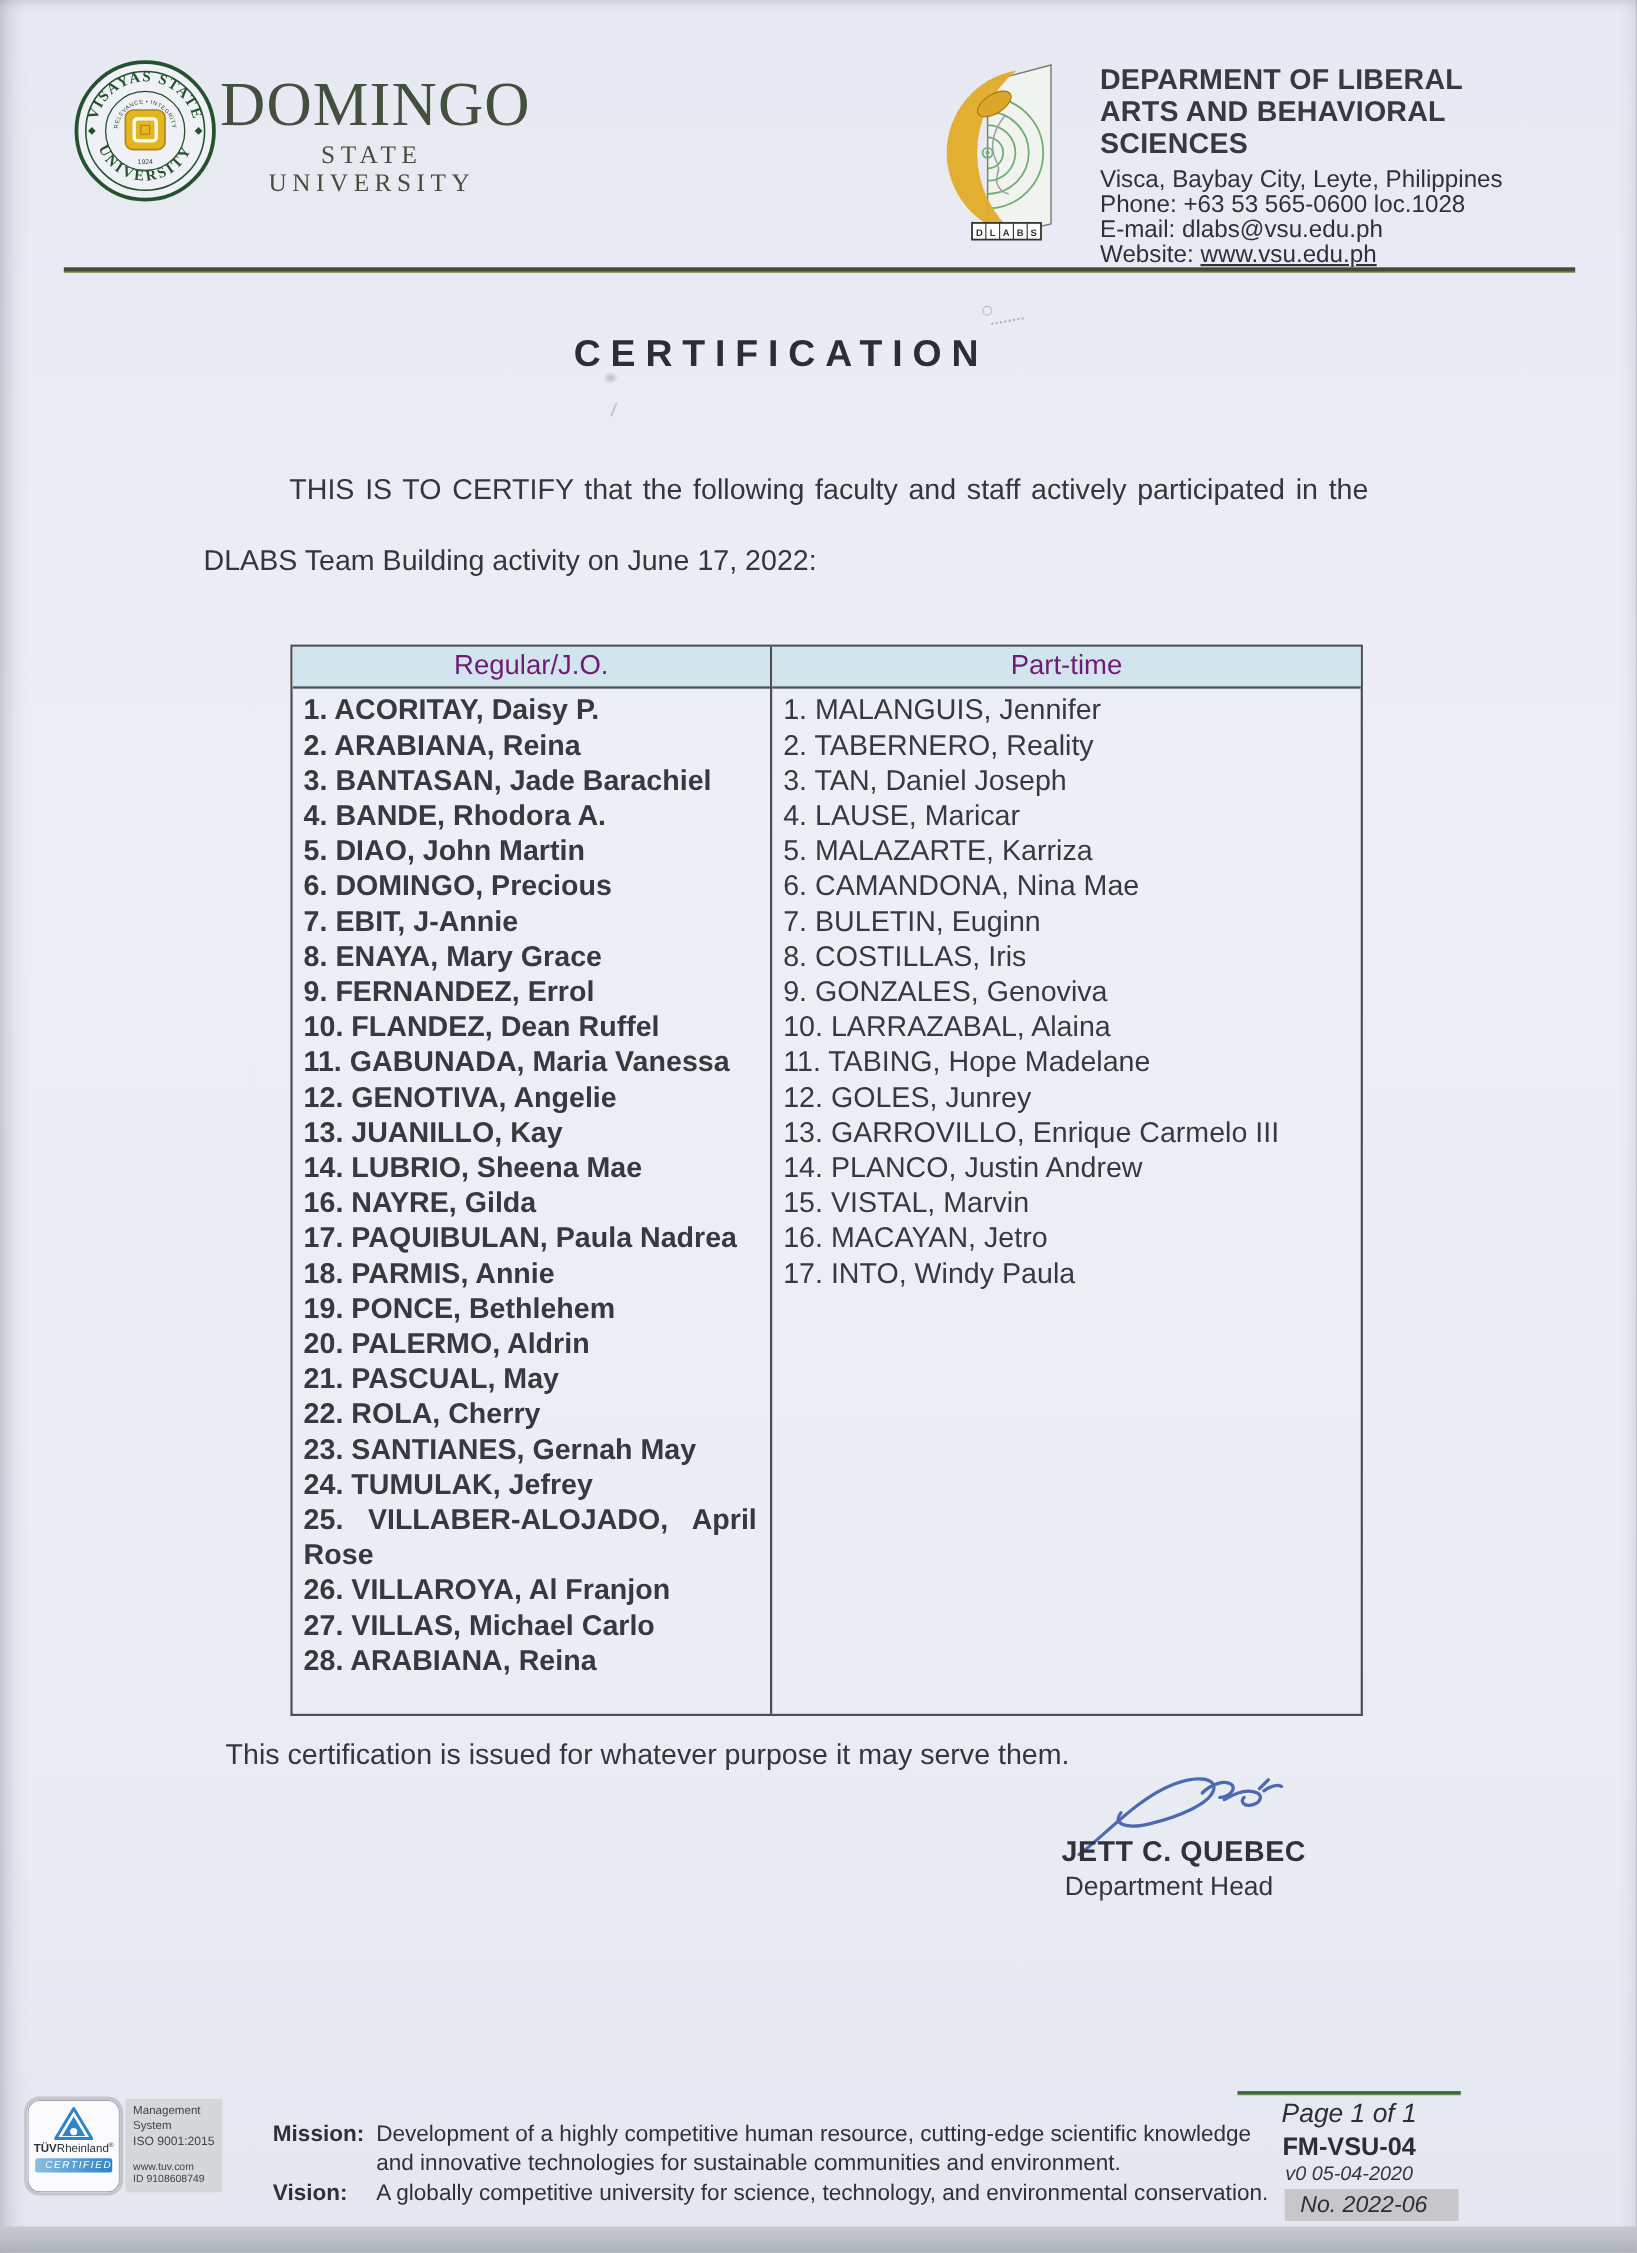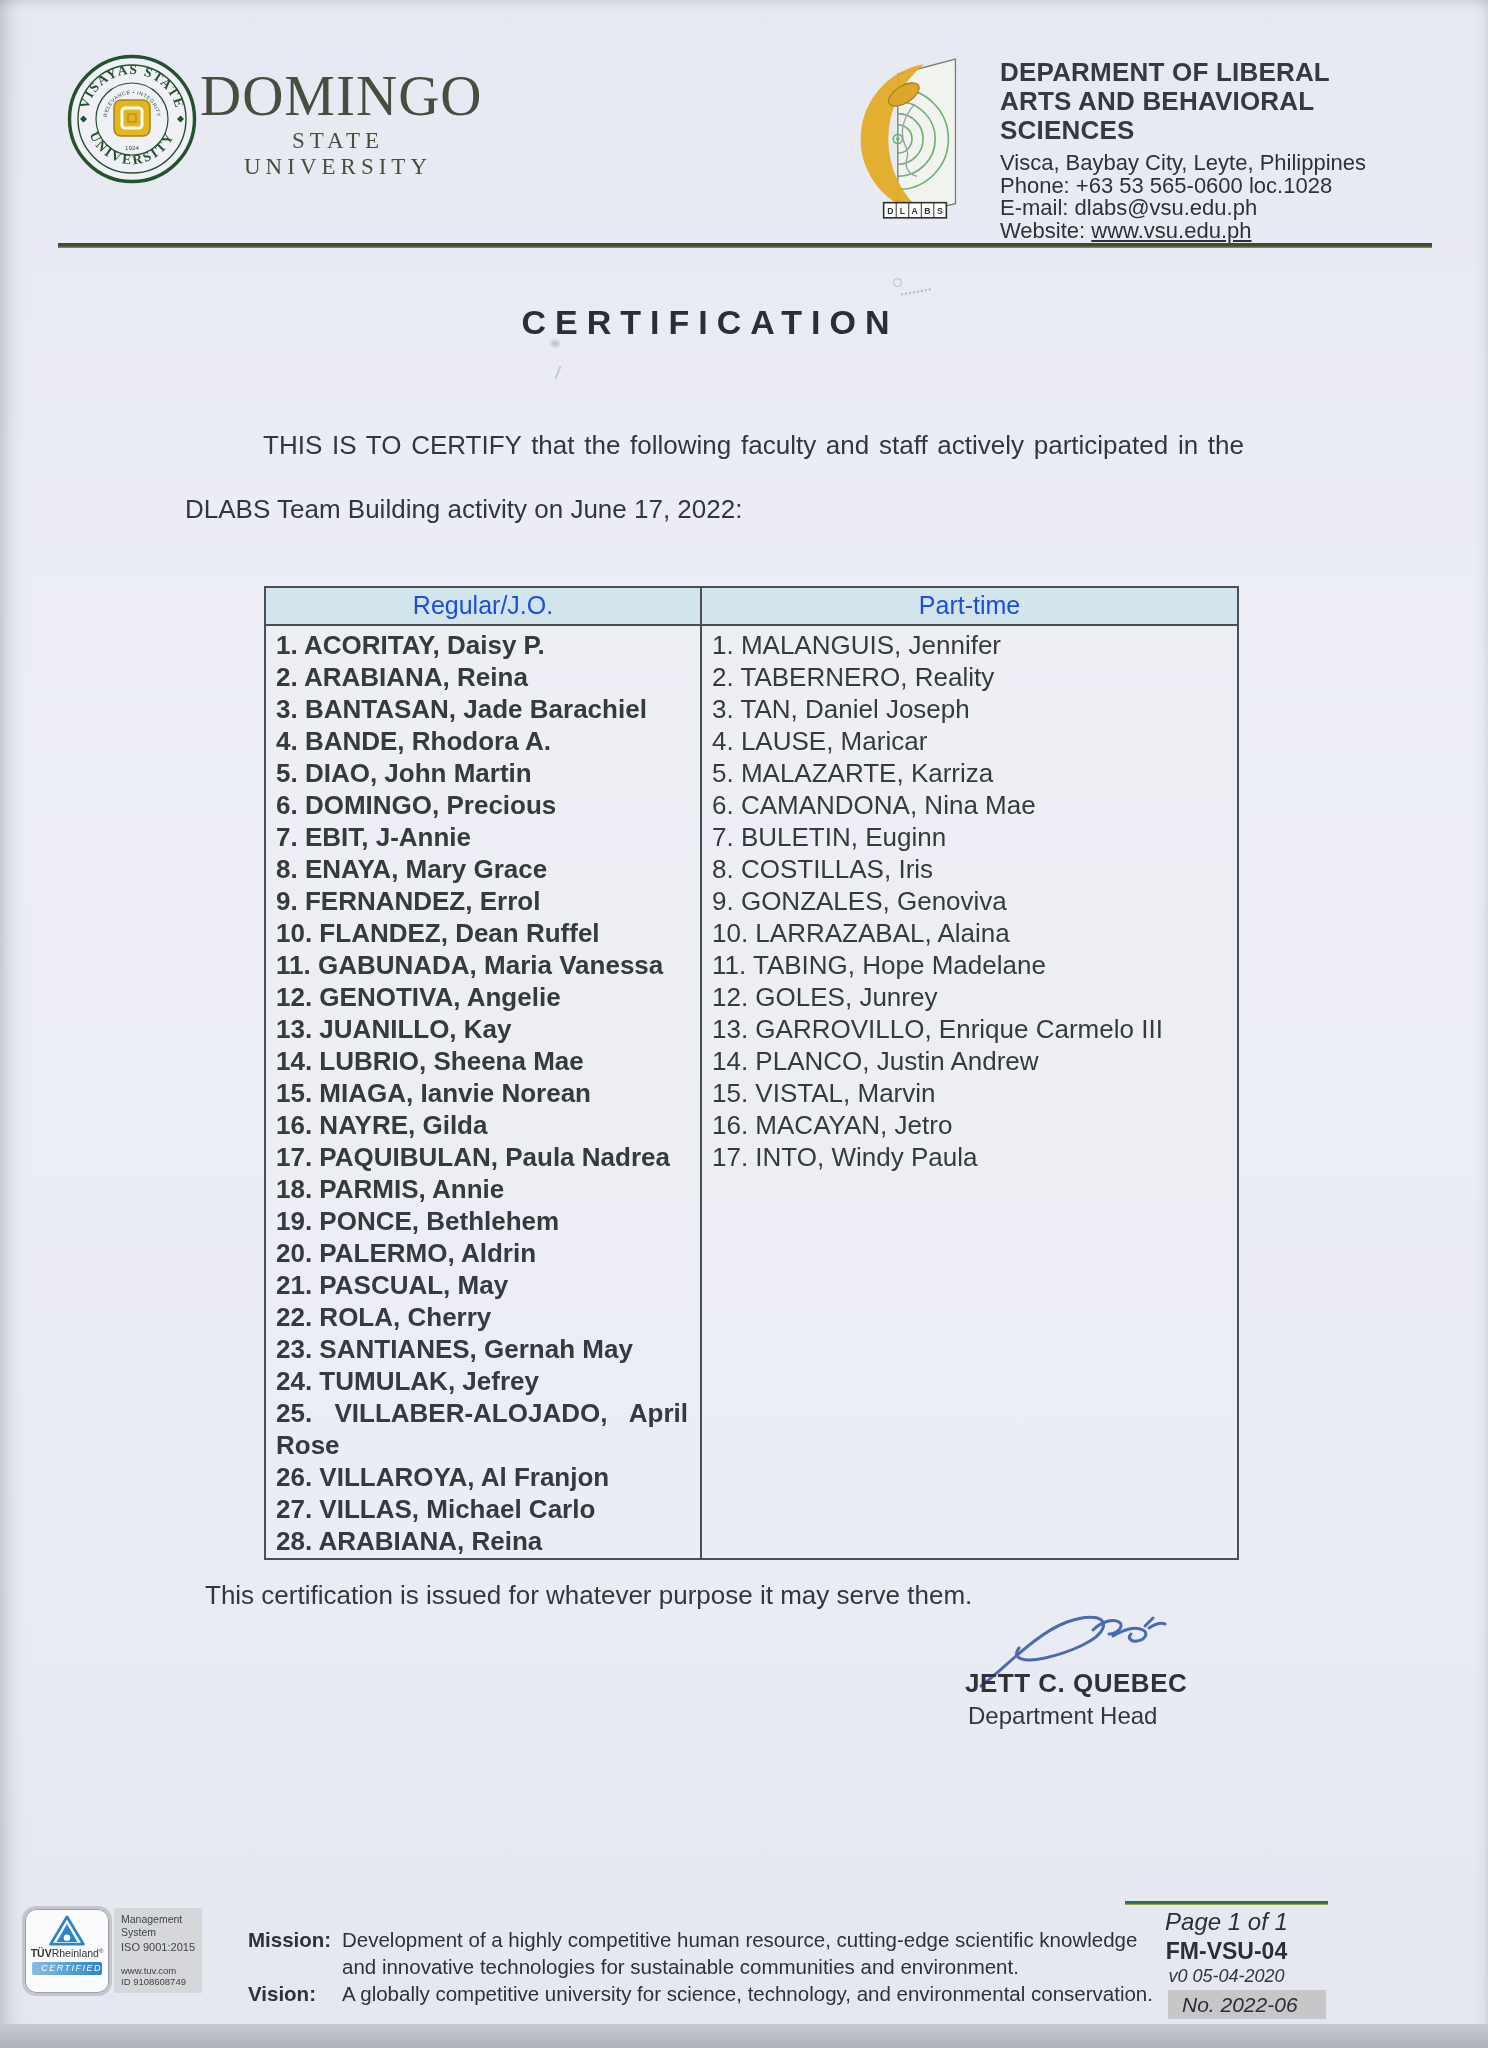--- a/index.html
+++ b/index.html
@@ -33,21 +33,21 @@
     font-size:34px;font-weight:bold;letter-spacing:9px;color:#2c2e33;}
   .body-l1{position:absolute;left:185px;top:430px;width:1120px;font-size:26px;color:#33363b;
     text-indent:78px;white-space:nowrap;word-spacing:2.5px;}
   .body-l2{position:absolute;left:185px;top:494px;font-size:26px;color:#33363b;}
   
   .roster{position:absolute;left:264px;top:586px;width:971px;height:970px;border:2px solid #4b4e53;display:flex;background:rgba(255,255,255,.06);}
   .col{display:flex;flex-direction:column;}
   .col-left{width:434px;border-right:2px solid #4b4e53;}
   .col-right{flex:1;}
   .col-header{height:36px;border-bottom:2px solid #4b4e53;background:#d2e4ec;
-    font-size:25px;line-height:35px;text-align:center;color:#1d4ed8;}
+    font-size:25px;line-height:35px;text-align:center;color:#701a75;}
   .col-body{padding:3px 12px 0 10px;font-size:26px;line-height:32px;color:#36393e;}
   .col-left .roster-item{text-align:justify;font-weight:bold;}
   
   .closing{position:absolute;left:205px;top:1580px;font-size:26px;color:#33363b;}
   .sig-ink{position:absolute;left:975px;top:1608px;width:200px;height:92px;}
   .sig-name{position:absolute;left:965px;top:1668px;font-size:26px;font-weight:bold;letter-spacing:.5px;color:#2f3236;}
   .sig-title{position:absolute;left:968px;top:1702px;font-size:24px;color:#33363b;}
   
   .tuv-badge{position:absolute;left:22px;top:1906px;width:84px;height:84px;background:#fbfbfd;
     border:3px solid #c3c7cd;border-radius:14px;box-shadow:inset 0 0 0 1px #9aa0a6;
@@ -172,21 +172,20 @@
           <div class="roster-item">5. DIAO, John Martin</div>
           <div class="roster-item">6. DOMINGO, Precious</div>
           <div class="roster-item">7. EBIT, J-Annie</div>
           <div class="roster-item">8. ENAYA, Mary Grace</div>
           <div class="roster-item">9. FERNANDEZ, Errol</div>
           <div class="roster-item">10. FLANDEZ, Dean Ruffel</div>
           <div class="roster-item">11. GABUNADA, Maria Vanessa</div>
           <div class="roster-item">12. GENOTIVA, Angelie</div>
           <div class="roster-item">13. JUANILLO, Kay</div>
           <div class="roster-item">14. LUBRIO, Sheena Mae</div>
-          <div class="roster-item">15. MIAGA, Ianvie Norean</div>
           <div class="roster-item">16. NAYRE, Gilda</div>
           <div class="roster-item">17. PAQUIBULAN, Paula Nadrea</div>
           <div class="roster-item">18. PARMIS, Annie</div>
           <div class="roster-item">19. PONCE, Bethlehem</div>
           <div class="roster-item">20. PALERMO, Aldrin</div>
           <div class="roster-item">21. PASCUAL, May</div>
           <div class="roster-item">22. ROLA, Cherry</div>
           <div class="roster-item">23. SANTIANES, Gernah May</div>
           <div class="roster-item">24. TUMULAK, Jefrey</div>
           <div class="roster-item">25. VILLABER-ALOJADO, April Rose</div>

